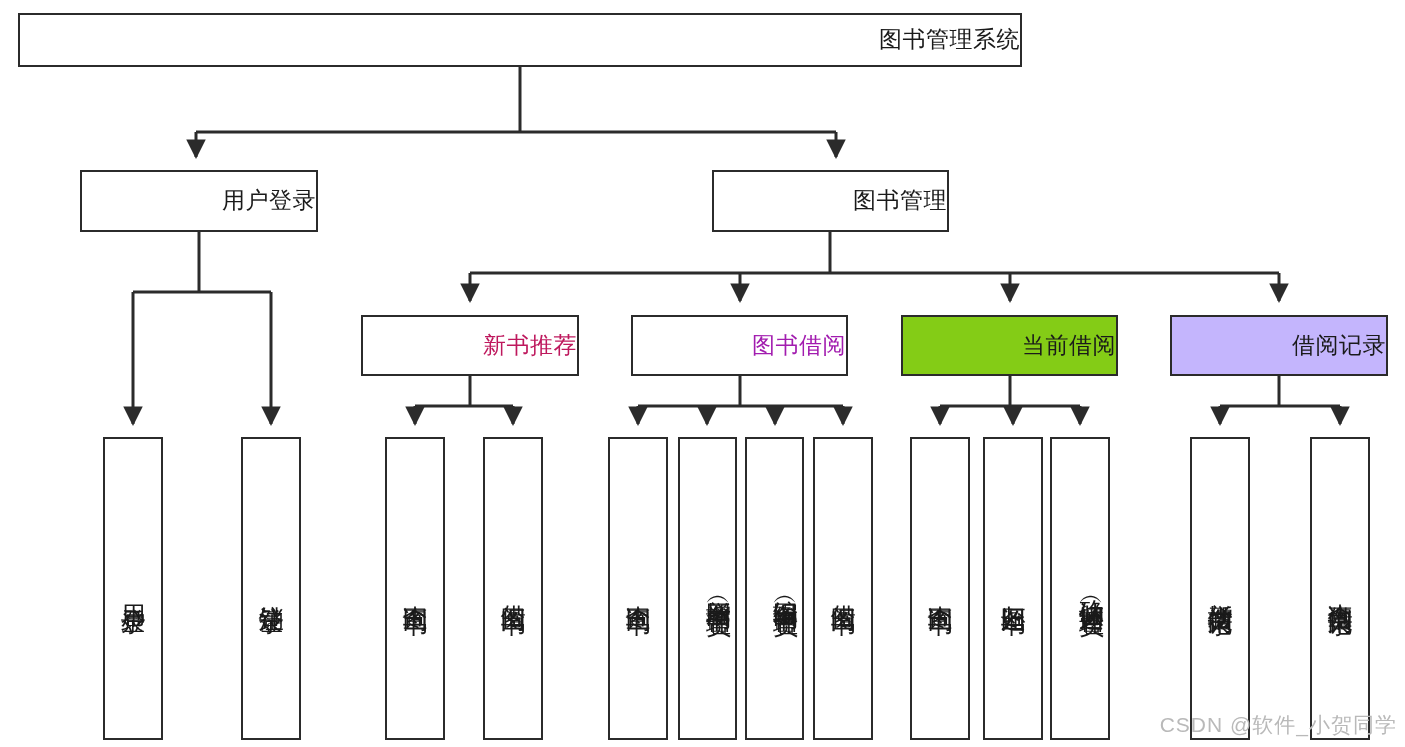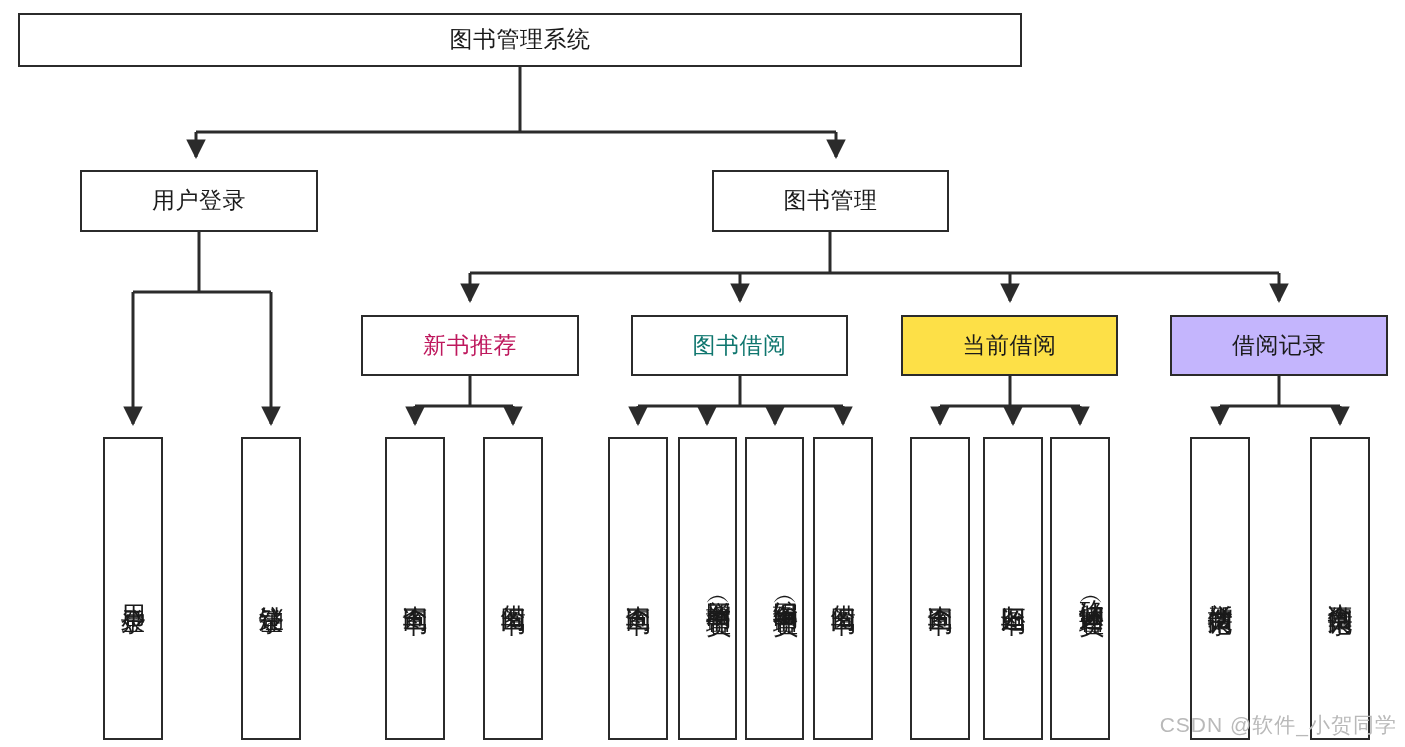--- a/index.html
+++ b/index.html
@@ -25,21 +25,21 @@
     height: 747px;
     pointer-events: none;
   }
   .node {
     position: absolute;
     box-sizing: border-box;
     border: 2.5px solid #2b2b2b;
     background: #ffffff;
     display: flex;
     align-items: center;
-    justify-content: center;
+    justify-content: flex-end;
     color: #1a1a1a;
   }
   .node.horiz {
     font-size: 23px;
     letter-spacing: 0.5px;
     line-height: 1.2;
   }
   .node.vert {
     writing-mode: vertical-rl;
     text-orientation: upright;
@@ -128,24 +128,24 @@
   <div class="node horiz" style="left: 80px; top: 170px; width: 238px; height: 62px; border-color: rgb(43, 43, 43); background: rgb(255, 255, 255); color: rgb(26, 26, 26);">
     <span>用户登录</span>
   </div>
   <div class="node horiz" style="left: 712px; top: 170px; width: 237px; height: 62px; border-color: rgb(43, 43, 43); background: rgb(255, 255, 255); color: rgb(26, 26, 26); font-family: Liberation Serif, serif;">
     <span>图书管理</span>
   </div>
 
   <div class="node horiz" style="left: 361px; top: 315px; width: 218px; height: 61px; border-color: rgb(43, 43, 43); background: rgb(255, 255, 255); color: #be185d;">
     <span>新书推荐</span>
   </div>
-  <div class="node horiz" style="left: 631px; top: 315px; width: 217px; height: 61px; border-color: rgb(43, 43, 43); background: rgb(255, 255, 255); color: #0f766e;">
+  <div class="node horiz" style="left: 631px; top: 315px; width: 217px; height: 61px; border-color: rgb(43, 43, 43); background: rgb(255, 255, 255); color: #a21caf;">
     <span>图书借阅</span>
   </div>
-  <div class="node horiz" style="left: 901px; top: 315px; width: 217px; height: 61px; border-color: rgb(43, 43, 43); background: #fde047; color: rgb(26, 26, 26);">
+  <div class="node horiz" style="left: 901px; top: 315px; width: 217px; height: 61px; border-color: rgb(43, 43, 43); background: #84cc16; color: rgb(26, 26, 26);">
     <span>当前借阅</span>
   </div>
   <div class="node horiz" style="left: 1170px; top: 315px; width: 218px; height: 61px; border-color: rgb(43, 43, 43); background: #c4b5fd; color: rgb(26, 26, 26);">
     <span>借阅记录</span>
   </div>
 
   <div class="node vert mid" style="left: 103px; top: 437px; width: 60px; height: 303px; border-color: rgb(43, 43, 43); background: rgb(255, 255, 255); color: rgb(26, 26, 26);">
     <span>用户登录</span>
   </div>
   <div class="node vert mid" style="left: 241px; top: 437px; width: 60px; height: 303px; border-color: rgb(43, 43, 43); background: rgb(255, 255, 255); color: rgb(26, 26, 26);">

